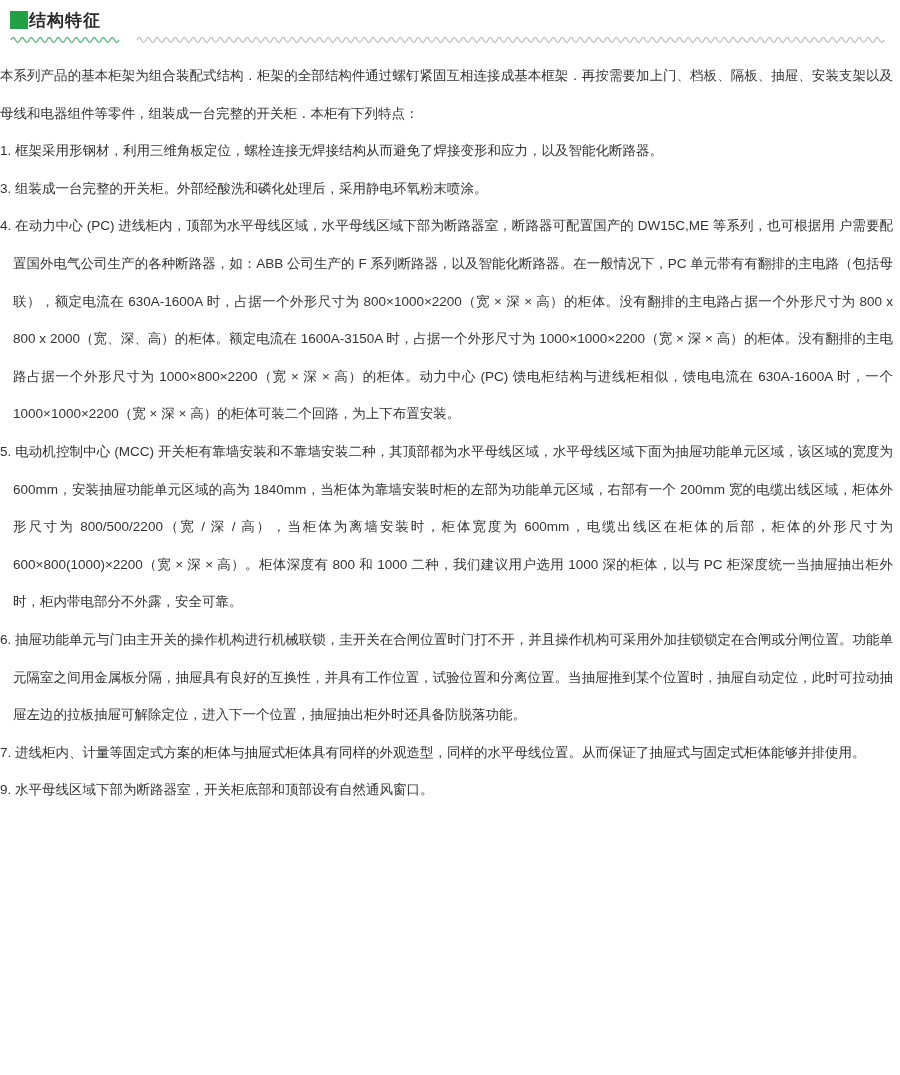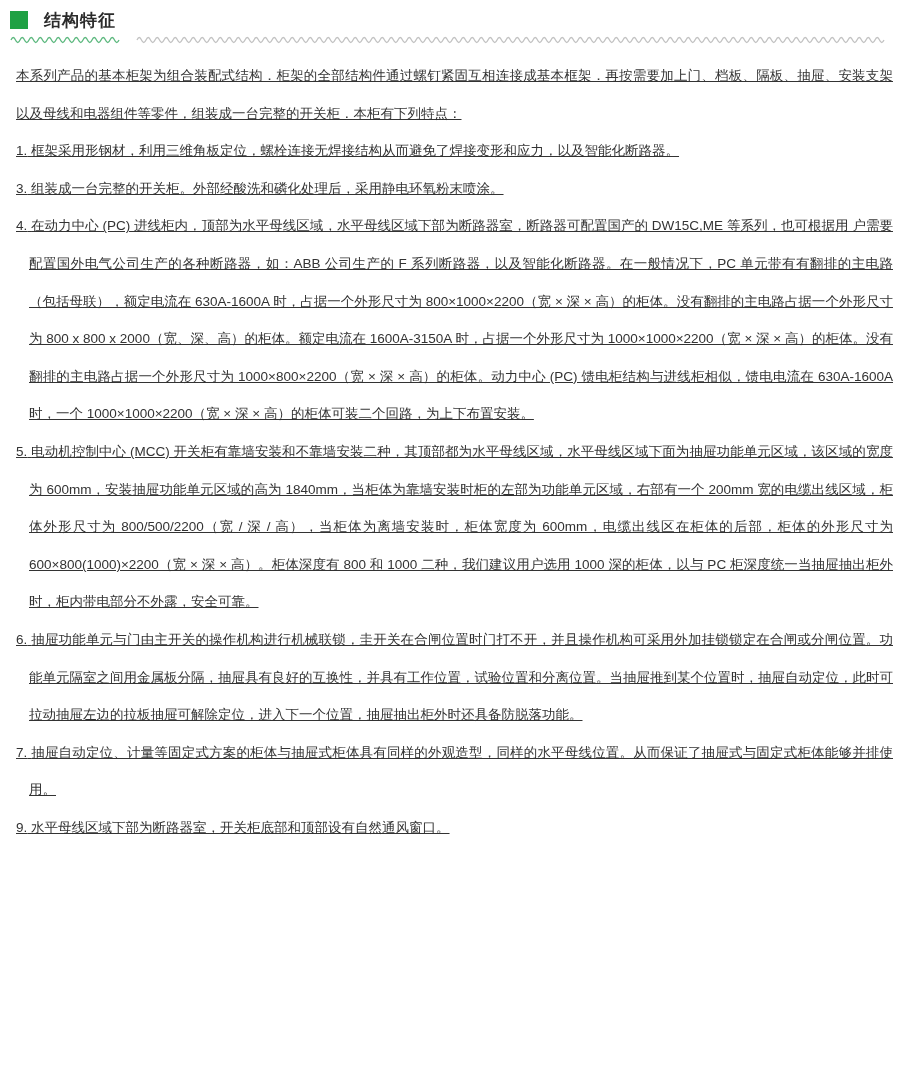--- a/index.html
+++ b/index.html
@@ -15,21 +15,21 @@
     font-family: "Liberation Sans", "DejaVu Sans", sans-serif;
     color: #333333;
   }
   .page {
     width: 900px;
     padding: 0;
   }
   .doc-header {
     display: flex;
     align-items: center;
-    gap: 16px;
+    gap: 1px;
     padding: 11px 0 5px 10px;
   }
   .accent-square {
     width: 18px;
     height: 18px;
     background: #1fa144;
     flex: 0 0 auto;
   }
   .doc-title {
     font-size: 17px;
@@ -42,26 +42,25 @@
     display: flex;
     align-items: center;
     gap: 10px;
     padding-left: 10px;
     height: 10px;
   }
   .divider svg { display: block; }
   .wave-green { stroke: #5cb87e; }
   .wave-gray  { stroke: #c2c2c2; }
   .content {
-    padding: 13px 7px 0 16px;
+    padding: 13px 7px 0 0;
     font-size: 13.5px;
     line-height: 37.6px;
     text-align: justify;
     color: #333333;
-    text-decoration: underline;
   }
   .intro {
     margin: 0;
   }
   .item {
     margin: 0;
     padding-left: 13px;
     text-indent: -13px;
   }
 </style>
@@ -85,17 +84,17 @@
   </div>
 
   <div class="content">
     <p class="intro">本系列产品的基本柜架为组合装配式结构．柜架的全部结构件通过螺钉紧固互相连接成基本框架．再按需要加上门、档板、隔板、抽屉、安装支架以及母线和电器组件等零件，组装成一台完整的开关柜．本柜有下列特点：</p>
 
     <div class="item"><span>1.</span> <span>框架采用形钢材，利用三维角板定位，螺栓连接无焊接结构从而避免了焊接变形和应力，以及智能化断路器。</span></div>
     <div class="item"><span>3.</span> <span>组装成一台完整的开关柜。外部经酸洗和磷化处理后，采用静电环氧粉末喷涂。</span></div>
     <div class="item"><span>4.</span> <span>在动力中心 (PC) 进线柜内，顶部为水平母线区域，水平母线区域下部为断路器室，断路器可配置国产的 DW15C,ME 等系列，也可根据用 户需要配置国外电气公司生产的各种断路器，如：ABB 公司生产的 F 系列断路器，以及智能化断路器。在一般情况下，PC 单元带有有翻排的主电路（包括母联），额定电流在 630A-1600A 时，占据一个外形尺寸为 800×1000×2200（宽 × 深 × 高）的柜体。没有翻排的主电路占据一个外形尺寸为 800 x 800 x 2000（宽、深、高）的柜体。额定电流在 1600A-3150A 时，占据一个外形尺寸为 1000×1000×2200（宽 × 深 × 高）的柜体。没有翻排的主电路占据一个外形尺寸为 1000×800×2200（宽 × 深 × 高）的柜体。动力中心 (PC) 馈电柜结构与进线柜相似，馈电电流在 630A-1600A 时，一个 1000×1000×2200（宽 × 深 × 高）的柜体可装二个回路，为上下布置安装。</span></div>
     <div class="item"><span>5.</span> <span>电动机控制中心 (MCC) 开关柜有靠墙安装和不靠墙安装二种，其顶部都为水平母线区域，水平母线区域下面为抽屉功能单元区域，该区域的宽度为 600mm，安装抽屉功能单元区域的高为 1840mm，当柜体为靠墙安装时柜的左部为功能单元区域，右部有一个 200mm 宽的电缆出线区域，柜体外形尺寸为 800/500/2200（宽 / 深 / 高），当柜体为离墙安装时，柜体宽度为 600mm，电缆出线区在柜体的后部，柜体的外形尺寸为 600×800(1000)×2200（宽 × 深 × 高）。柜体深度有 800 和 1000 二种，我们建议用户选用 1000 深的柜体，以与 PC 柜深度统一当抽屉抽出柜外时，柜内带电部分不外露，安全可靠。</span></div>
     <div class="item"><span>6.</span> <span>抽屉功能单元与门由主开关的操作机构进行机械联锁，圭开关在合闸位置时门打不开，并且操作机构可采用外加挂锁锁定在合闸或分闸位置。功能单元隔室之间用金属板分隔，抽屉具有良好的互换性，并具有工作位置，试验位置和分离位置。当抽屉推到某个位置时，抽屉自动定位，此时可拉动抽屉左边的拉板抽屉可解除定位，进入下一个位置，抽屉抽出柜外时还具备防脱落功能。</span></div>
-    <div class="item"><span>7.</span> <span>抽屉自动定位、计量等固定式方案的柜体与抽屉式柜体具有同样的外观造型，同样的水平母线位置。从而保证了抽屉式与固定式柜体能够并排使用。</span></div>
+    <div class="item"><span>7.</span> <span>进线柜内、计量等固定式方案的柜体与抽屉式柜体具有同样的外观造型，同样的水平母线位置。从而保证了抽屉式与固定式柜体能够并排使用。</span></div>
     <div class="item"><span>9.</span> <span>水平母线区域下部为断路器室，开关柜底部和顶部设有自然通风窗口。</span></div>
   </div>
 
 </div>
 
 </body></html>

